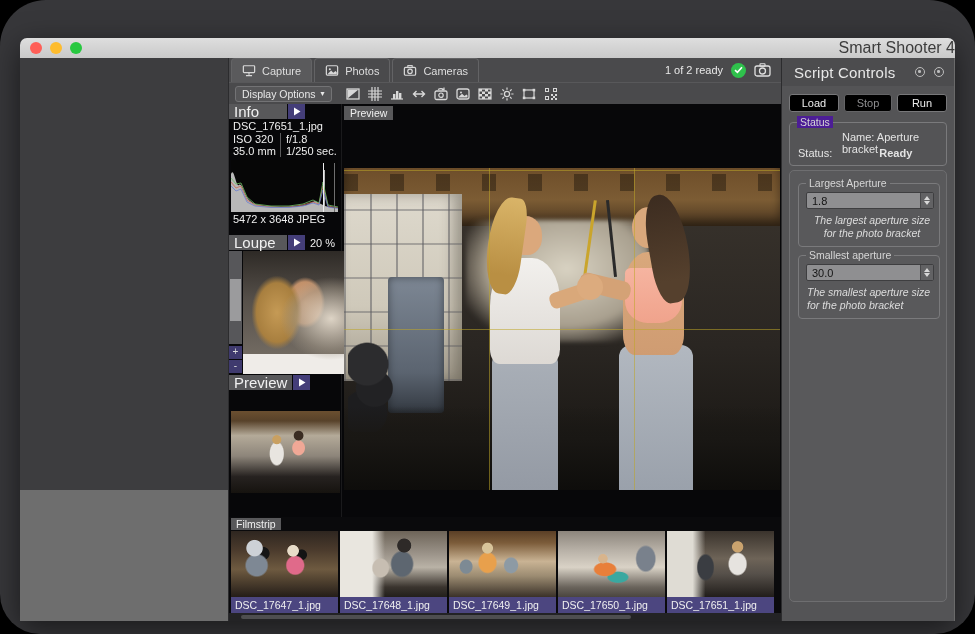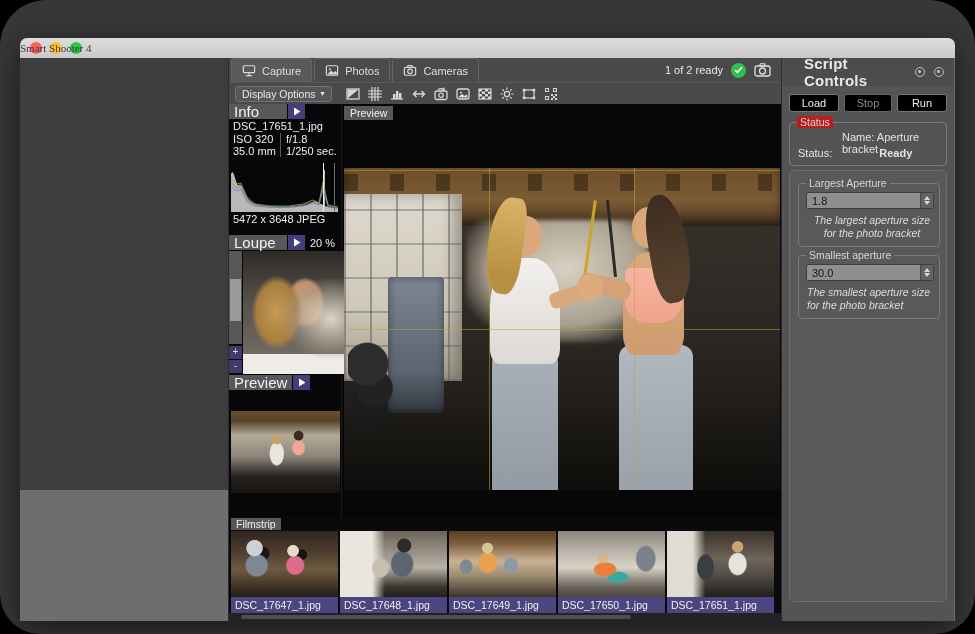--- a/index.html
+++ b/index.html
@@ -4,21 +4,21 @@
 <style>
   * { margin:0; padding:0; box-sizing:border-box; }
   html,body { width:975px; height:634px; background:#000; font-family:"Liberation Sans", sans-serif; overflow:hidden; }
   .stage { position:relative; width:975px; height:634px; }
   .frame { position:absolute; inset:0; background:#37373a; border-radius:46px 46px 40px 40px; }
   .window { position:absolute; left:20px; top:38px; width:935px; height:583px; box-shadow:0 8px 30px rgba(0,0,0,.55); border-radius:7px 7px 2px 2px; }
   
   .titlebar { position:absolute; left:0; top:0; right:0; height:20px; background:linear-gradient(#dedede,#c9c9c9); border-radius:7px 7px 0 0; display:flex; align-items:center; }
   .tl { width:12px; height:12px; border-radius:50%; margin-left:8px; }
   .tl.red{ background:#ff5f57; margin-left:10px;} .tl.yel{ background:#febc2e;} .tl.grn{ background:#28c840;}
-  .title { position:absolute; left:0; right:0; text-align:left; font-size:11px; color:#3c3c3c;font-family:Liberation Serif, serif; }
+  .title { position:absolute; left:0; right:0; text-align:right; font-size:16px; color:#3c3c3c; }
   
   .content { position:absolute; left:0; top:20px; right:0; bottom:0; display:flex; background:#6a6a6a; }
   
   .leftpanel { position:relative; width:208px; background:#6e6e6e; flex:none; }
   .ldark { position:absolute; left:0; top:0; width:208px; height:420px; background:#3d3d3f; }
   .phead { height:28px; display:flex; align-items:center; padding:0 10px; background:#454547; }
   .logo { width:20px; height:20px; border-radius:50%; background:radial-gradient(circle at 38% 32%, #b89ae0 0 10%, #7a57c0 28%, #3a2f58 52%, #1c1830 70%); border:1px solid #8a6fd0; flex:none; position:relative;}
   .logo::after{content:""; position:absolute; left:6px; top:6px; width:8px; height:8px; border-radius:50%; background:radial-gradient(circle at 35% 30%, #8a8aa8 0 25%, #101018 70%);}
   .ptitle { font-size:15px; color:#e8e8e8; margin-left:8px; flex:1; letter-spacing:.2px; }
   .dotico { width:10px; height:10px; border:1.5px solid #bdbdbd; border-radius:50%; position:relative; margin-left:9px; flex:none;}
@@ -81,21 +81,21 @@
   .thumb .img { position:absolute; inset:0 0 16px 0; }
   .thumb .cap { position:absolute; left:0; right:0; bottom:0; height:16px; background:#4c4680; color:#efefef; font-size:10.5px; display:flex; align-items:center; padding:0 4px; white-space:nowrap; overflow:hidden;}
   .hscroll { position:absolute; left:0; right:0; bottom:-8px; height:8px; background:#232325; }
   .hbar { position:absolute; left:12px; top:2px; width:390px; height:4px; background:#4e4e50; border-radius:2px; }
   
   .rightpanel { position:relative; width:172px; background:#545456; flex:none; }
   .rightpanel .phead { background:#4c4c4e; }
   .rbtn { position:absolute; height:18px; display:flex; align-items:center; justify-content:center; background:#000000; border:1px solid #78787a; border-radius:3px; color:#ececec; font-size:11px; }
   .rbtn.dis { color:#8e8e90; border-color:#646466; }
   .rfieldset { position:absolute; border:1px solid #7a7a7c; border-radius:4px; }
-  .rfieldset .legend { background:#b91c1c; }
+  .rfieldset .legend { background:#4c1d95; }
   .params { position:absolute; left:7px; right:7px; top:112px; height:432px; border:1px solid #6e6e70; border-radius:5px; background:#59595b; }
   .params .rfieldset .legend { background:#59595b; }
   .statline { font-size:11px; color:#e4e4e4; }
   .spin { position:absolute; display:flex; height:17px; background:#8f8f91; border:1px solid #3e3e40; border-radius:2px; }
   .spin .val { flex:1; font-size:11px; color:#141414; display:flex; align-items:center; padding-left:5px; }
   .spin .ud { width:13px; background:#626264; border-left:1px solid #48484a; display:flex; flex-direction:column; align-items:center; justify-content:center; gap:1px; }
   .spin .ud i { border-left:3px solid transparent; border-right:3px solid transparent; display:block;}
   .spin .ud i.up { border-bottom:4px solid #d8d8d8; }
   .spin .ud i.dn { border-top:4px solid #d8d8d8; }
   .caption { font-style:italic; font-size:10.5px; color:#dcdcdc; line-height:1.25; }
@@ -580,21 +580,21 @@
             </div>
             <div class="hscroll">
                 <div class="hbar"></div>
               </div>
           </div>
         </div>
       </main>
 
       <aside class="rightpanel">
         <div class="phead">
-          <span class="ptitle" style="margin-left:12px;font-weight:bold;">Script Controls</span>
+          <span class="ptitle" style="margin-left:2px;">Script Controls</span>
           <span class="dotico"></span>
           <span class="dotico"></span>
         </div>
 
         <div class="rbtn" style="left:7px; top:36px; width:50px;">
             <span>Load</span>
           </div>
         <div class="rbtn dis" style="left:62px; top:36px; width:48px;">
             <span>Stop</span>
           </div>

